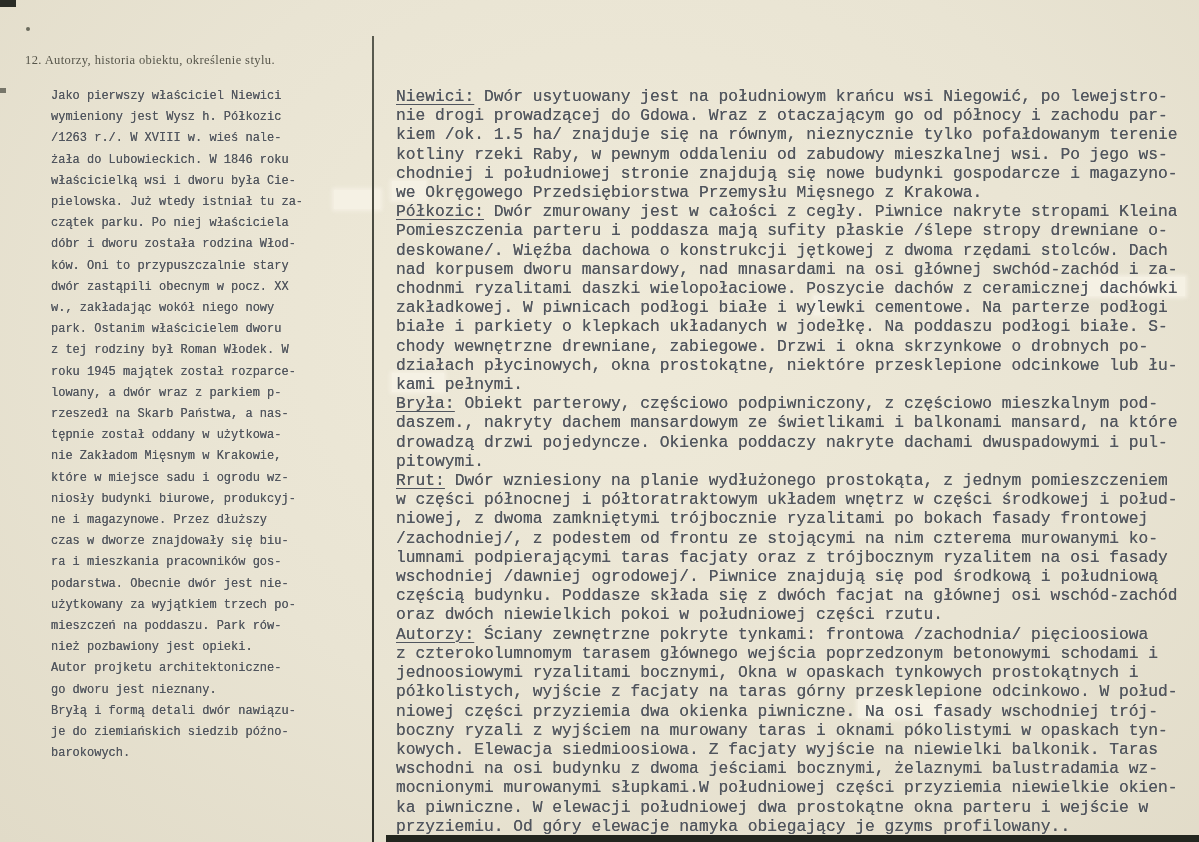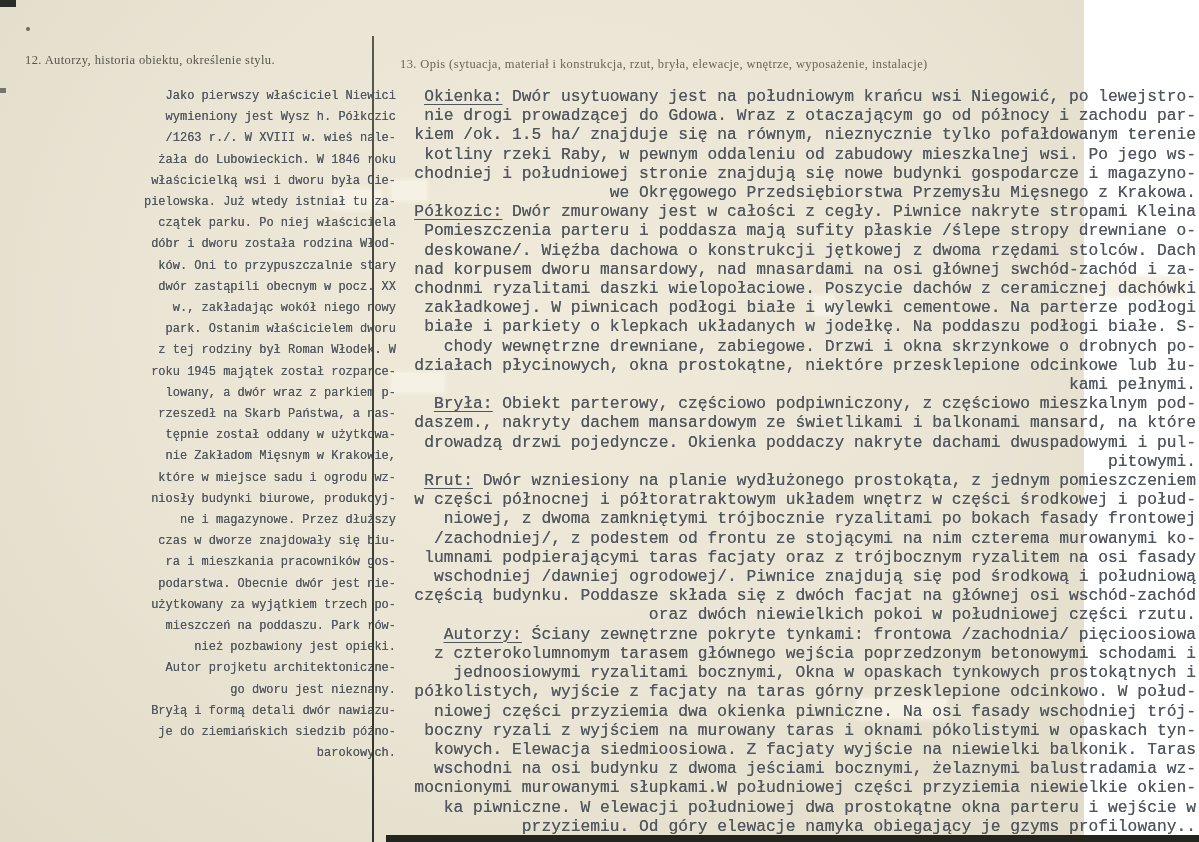--- a/index.html
+++ b/index.html
@@ -1,23 +1,22 @@
 <!DOCTYPE html>
 <html lang="pl"><head>
 <meta charset="utf-8">
 <style>
   html,body{margin:0;padding:0;}
   body{width:1199px;height:842px;overflow:hidden;}
   .page{
-    position:absolute;left:0;top:0;width:1084px;height:842px;
+    position:absolute;left:0;top:0;width:1199px;height:842px;
     background:
       radial-gradient(ellipse at 52% 38%, #efead9 0%, #e9e4d3 55%, #e1dbc8 100%);
     font-family:"Liberation Mono","DejaVu Sans Mono",monospace;
     color:#50555e;
-    text-align:right;
   }
   .col-header{
     position:absolute;
     font-family:"Liberation Serif","DejaVu Serif",serif;
     font-size:12.5px;
     letter-spacing:.4px;
     color:#56554a;
     white-space:pre;
   }
   #hdr-left{left:25px;top:53px;}
@@ -74,21 +73,20 @@
   .p5{left:392px;top:373px;width:52px;height:19px;}
   .p6{left:858px;top:699px;width:88px;height:19px;}
 </style>
 </head>
 <body>
 
 <div class="page">
 
   <div class="col-header" id="hdr-left">12. Autorzy, historia obiektu, określenie stylu.</div>
 
-  <div class="col-header" id="hdr-right">13. Opis (sytuacja, materiał i konstrukcja, rzut, bryła, elewacje, wnętrze, wyposażenie, instalacje)</div>
 
   <div class="divider"></div>
 
   <div class="body-text" id="left-body">Jako pierwszy właściciel Niewici
 wymieniony jest Wysz h. Półkozic
 /1263 r./. W XVIII w. wieś nale-
 żała do Lubowieckich. W 1846 roku
 właścicielką wsi i dworu była Cie-
 pielowska. Już wtedy istniał tu za-
 czątek parku. Po niej właściciela
@@ -111,21 +109,21 @@
 podarstwa. Obecnie dwór jest nie-
 użytkowany za wyjątkiem trzech po-
 mieszczeń na poddaszu. Park rów-
 nież pozbawiony jest opieki.
 Autor projketu architektoniczne-
 go dworu jest nieznany.
 Bryłą i formą detali dwór nawiązu-
 je do ziemiańskich siedzib późno-
 barokowych.</div>
 
-  <div class="body-text" id="right-body"><div class="para"><span class="plabel">Okienka:</span><span> Dwór usytuowany jest na południowym krańcu wsi Niegowić, po lewejstro-
+  <div class="body-text" id="right-body"><div class="para"><span class="plabel">Niewici:</span><span> Dwór usytuowany jest na południowym krańcu wsi Niegowić, po lewejstro-
 nie drogi prowadzącej do Gdowa. Wraz z otaczającym go od północy i zachodu par-
 kiem /ok. 1.5 ha/ znajduje się na równym, nieznycznie tylko pofałdowanym terenie
 kotliny rzeki Raby, w pewnym oddaleniu od zabudowy mieszkalnej wsi. Po jego ws-
 chodniej i południowej stronie znajdują się nowe budynki gospodarcze i magazyno-
 we Okręgowego Przedsiębiorstwa Przemysłu Mięsnego z Krakowa.</span></div><div class="para"><span class="plabel">Półkozic:</span><span> Dwór zmurowany jest w całości z cegły. Piwnice nakryte stropami Kleina
 Pomieszczenia parteru i poddasza mają sufity płaskie /ślepe stropy drewniane o-
 deskowane/. Więźba dachowa o konstrukcji jętkowej z dwoma rzędami stolców. Dach
 nad korpusem dworu mansardowy, nad mnasardami na osi głównej swchód-zachód i za-
 chodnmi ryzalitami daszki wielopołaciowe. Poszycie dachów z ceramicznej dachówki
 zakładkowej. W piwnicach podłogi białe i wylewki cementowe. Na parterze podłogi

